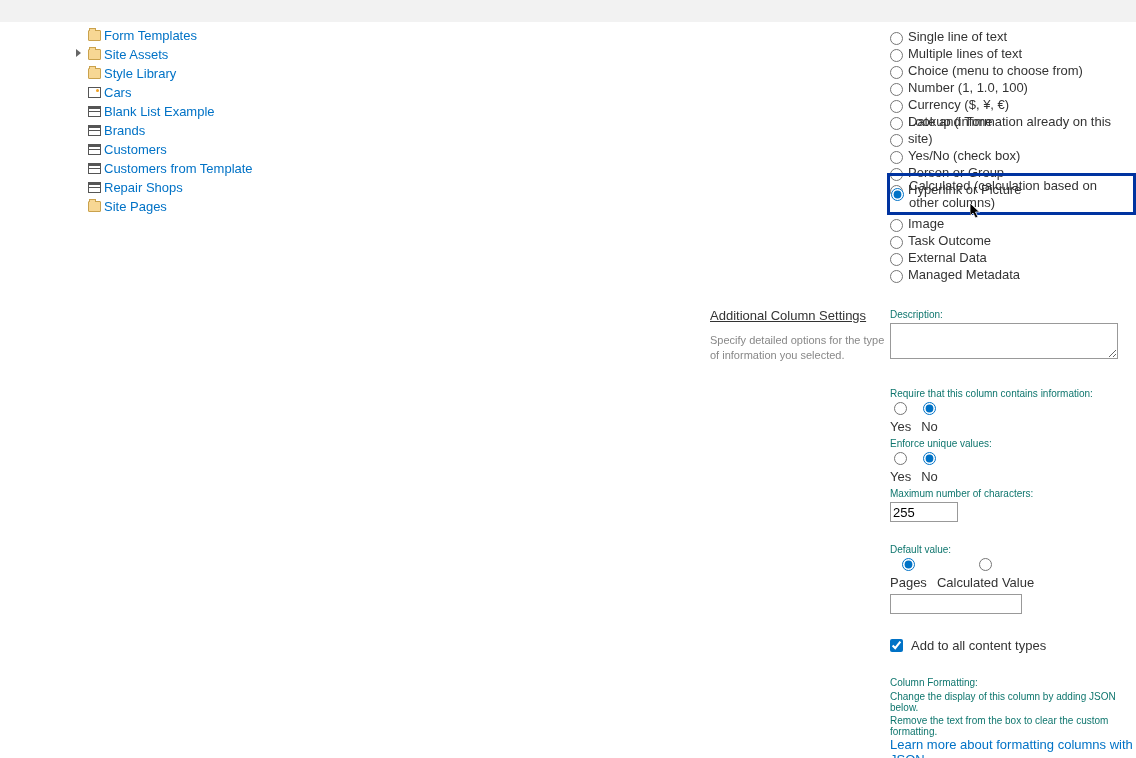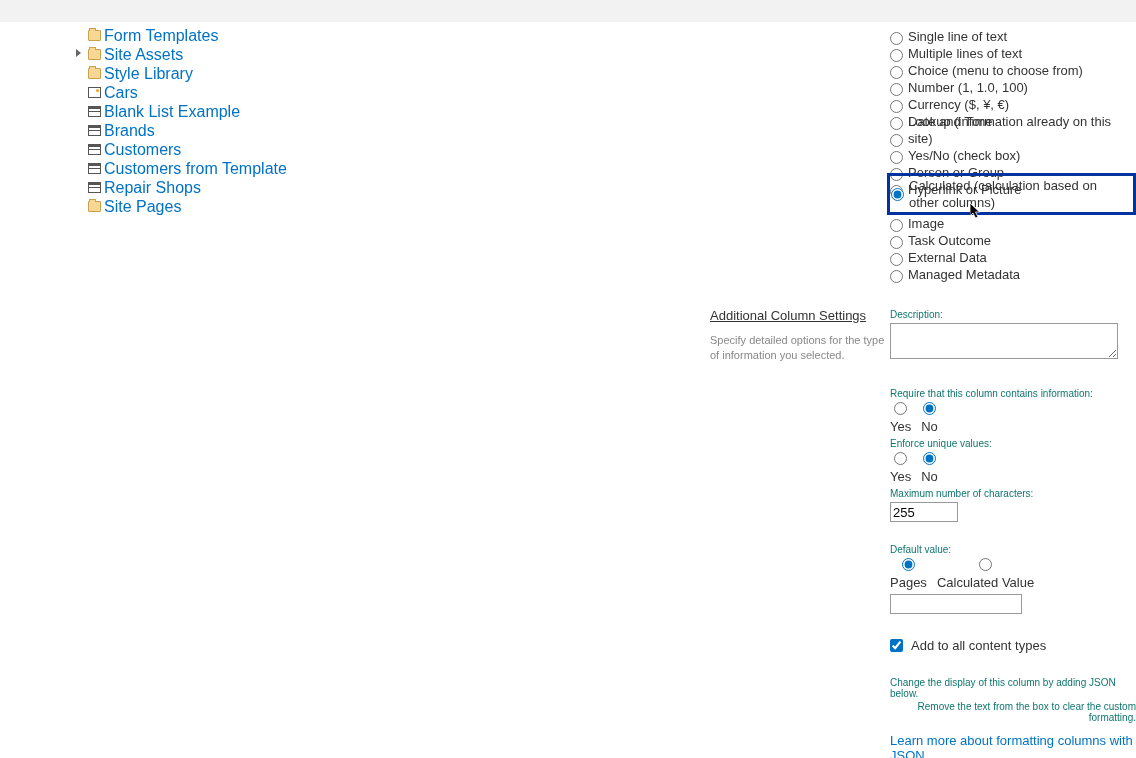--- a/index.html
+++ b/index.html
@@ -26,21 +26,21 @@
     width: 300px;
     padding-top: 4px;
     padding-left: 20px;
     box-sizing: border-box;
   }
   .nav-item {
     display: flex;
     align-items: center;
     height: 19px;
     line-height: 19px;
-    font-size: 16px;
+    font-size: 13px;
     color: #0072C6;
     cursor: pointer;
     padding-left: 68px;
     position: relative;
   }
   .nav-item .label {
     color: #0072C6;
   }
   .nav-item.has-expand {
     padding-left: 68px;
@@ -409,21 +409,22 @@
 
       
       <div class="checkbox-row">
         <input type="checkbox" checked="" style="">
         <span>Add to all content types</span>
       </div>
 
       <div style="height:24px;"></div>
 
       
+      <div class="field-label">Column Formatting:</div>
       <div class="field-label" style="margin-bottom:2px;">Change the display of this column by adding JSON below.</div>
-      <div class="field-label" style="margin-bottom:10px;text-align:right;">Remove the text from the box to clear the custom formatting.</div>
+      <div class="field-label" style="margin-bottom:0;">Remove the text from the box to clear the custom formatting.</div>
       <div class="link">Learn more about formatting columns with JSON</div>
       
       
 
     </div>
   </div>
 </div>
 
 </body></html>

